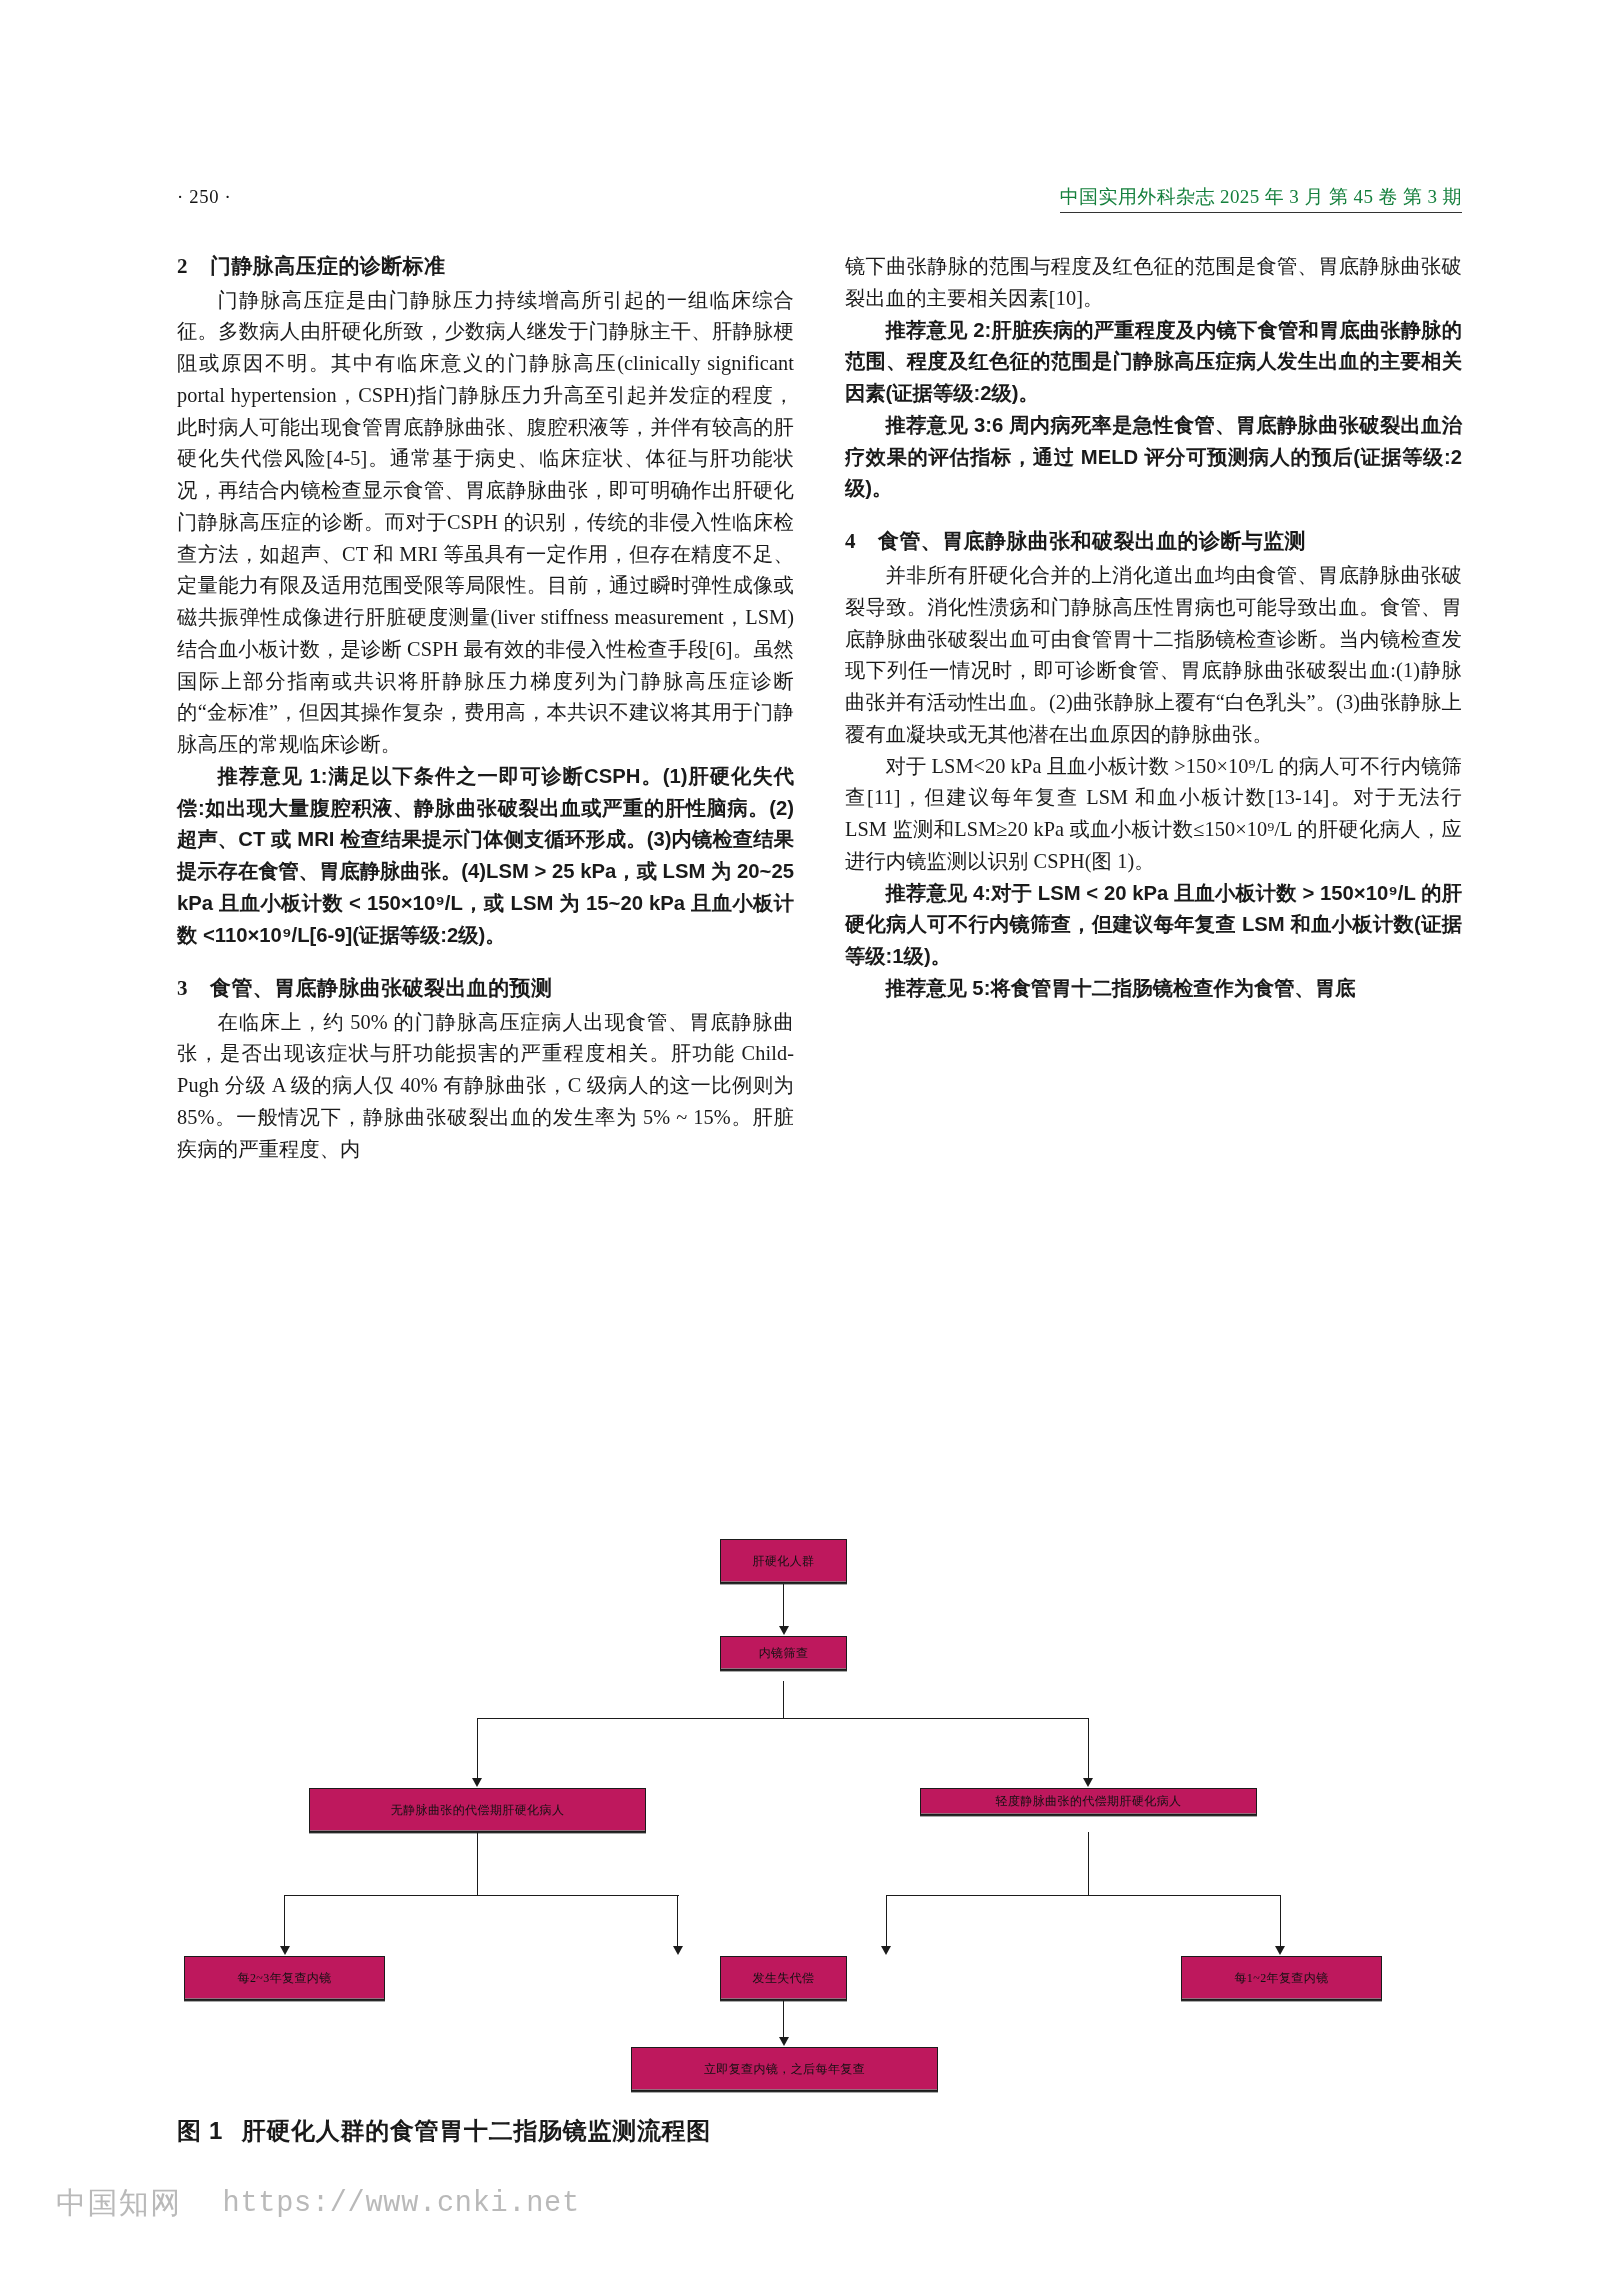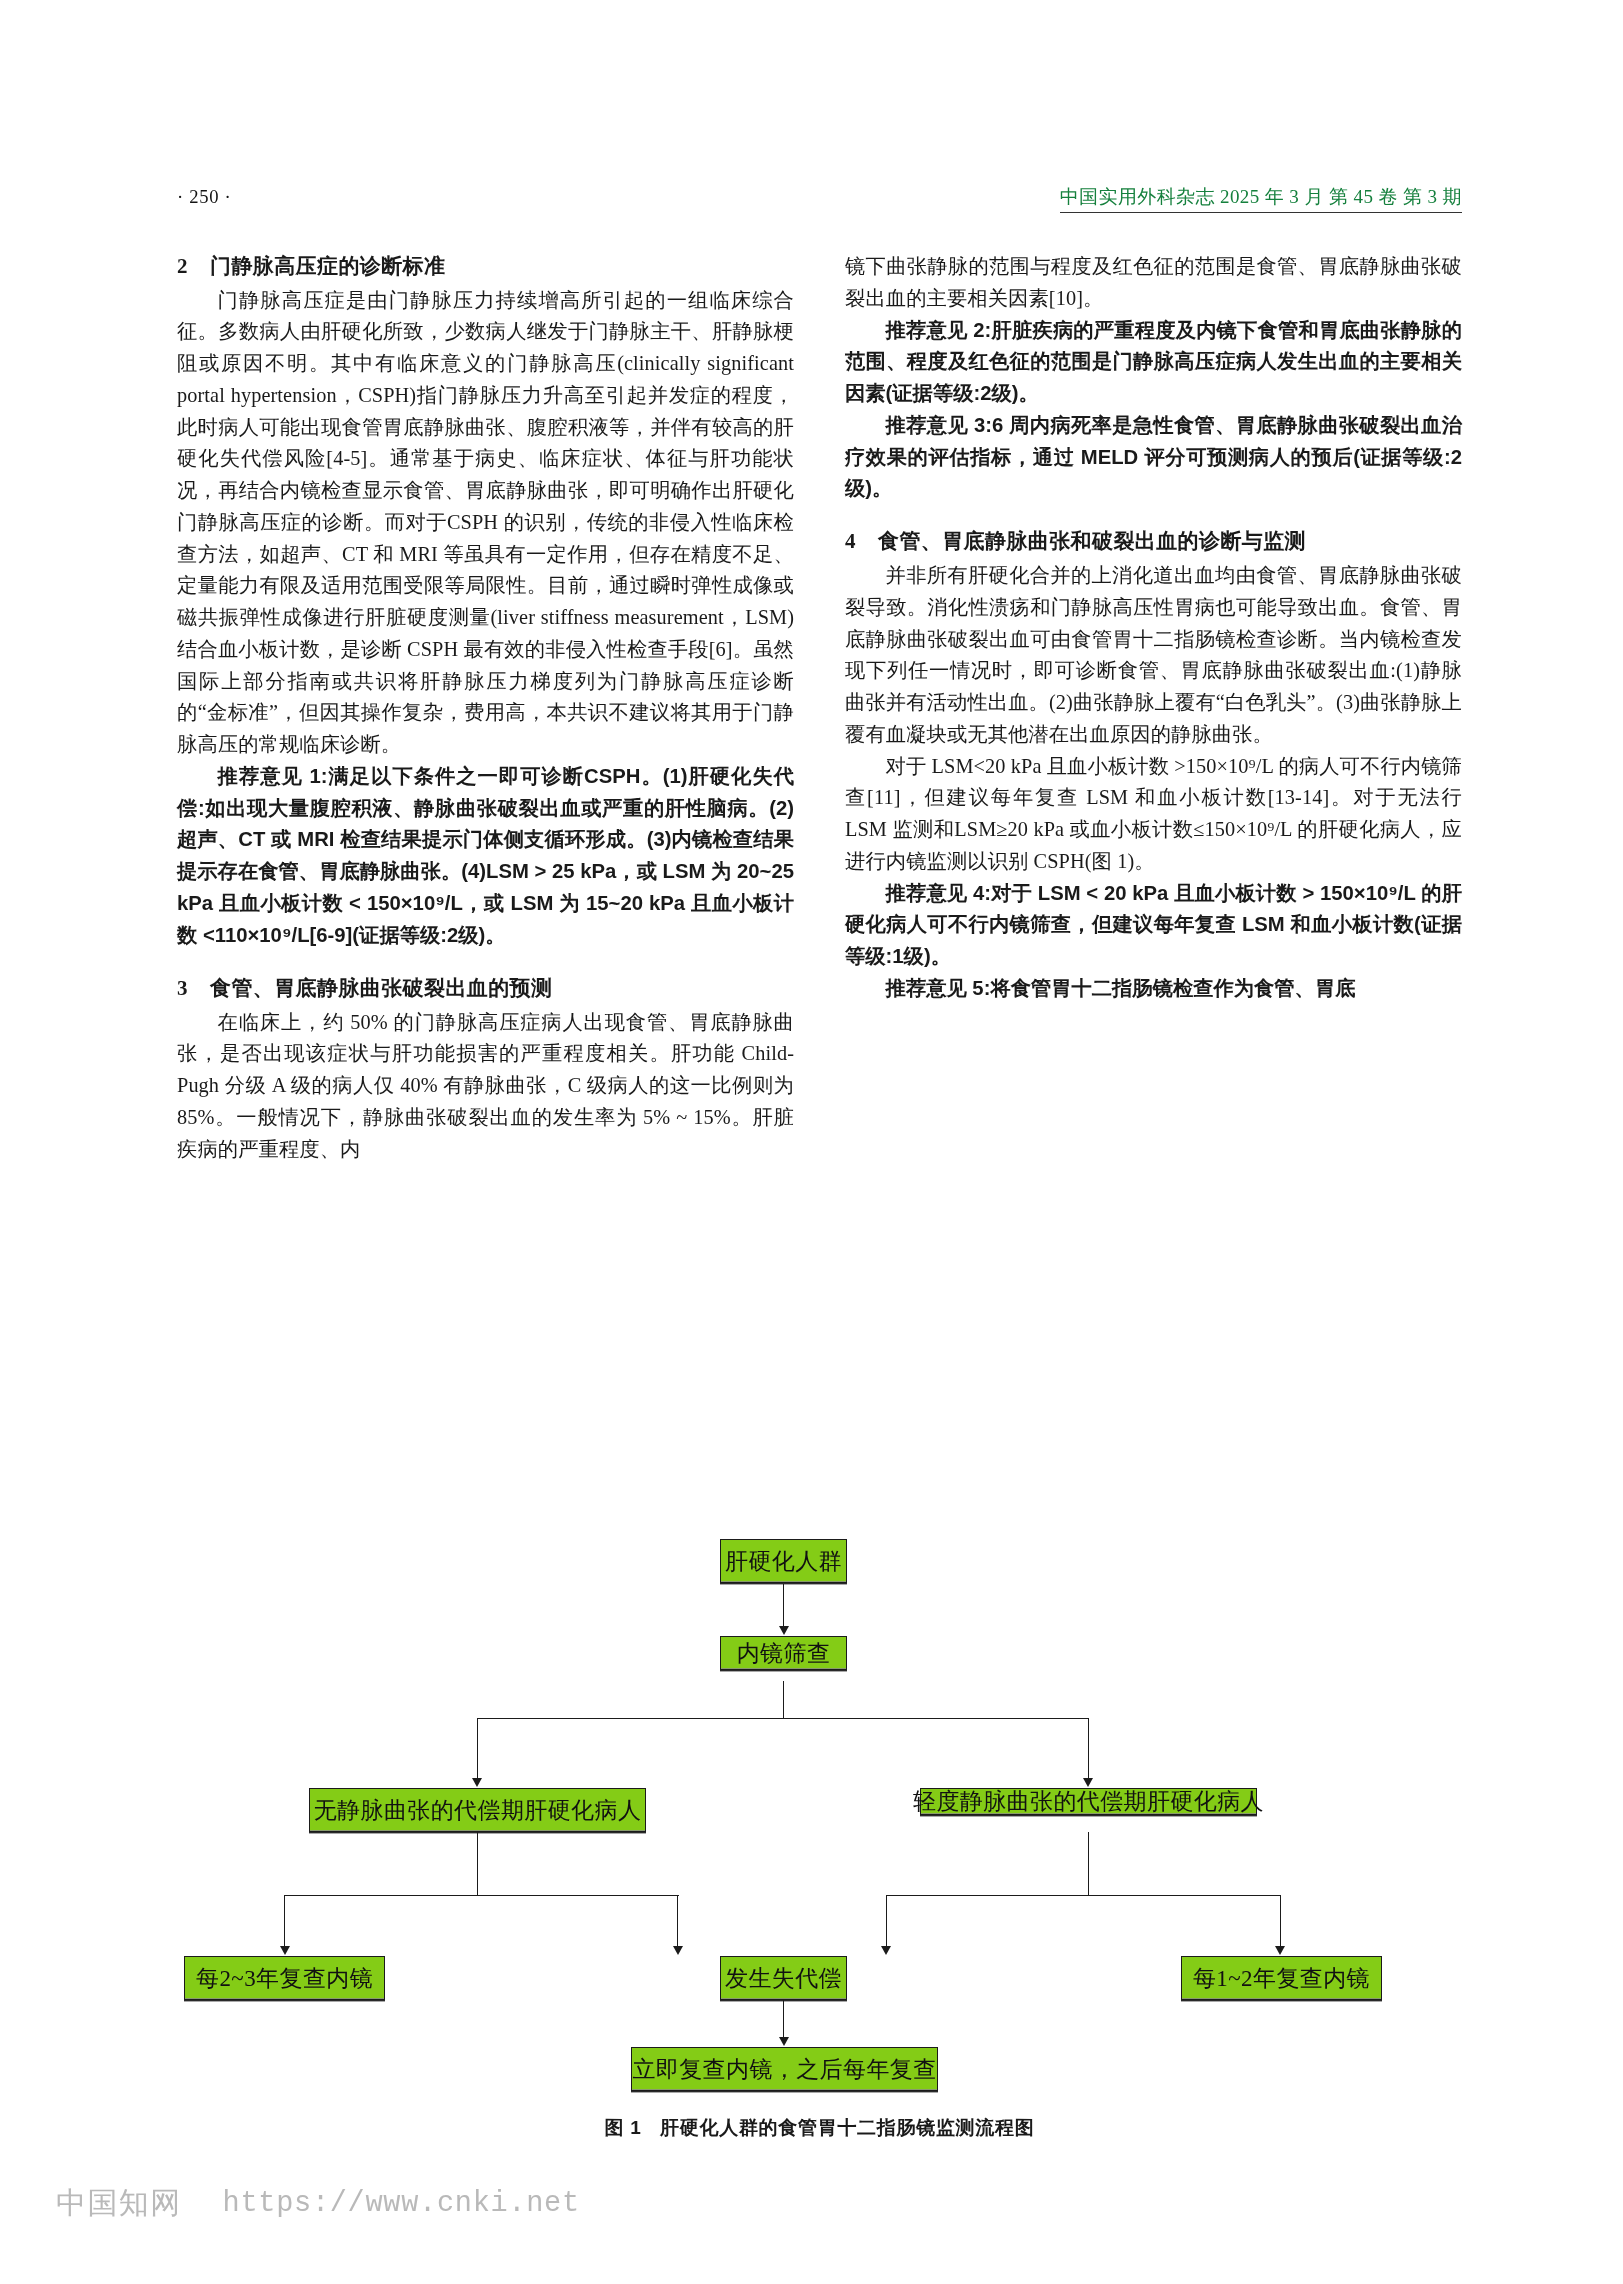--- a/index.html
+++ b/index.html
@@ -103,25 +103,25 @@
   }
   .fig-canvas {
     position: relative;
     width: 1285px;
     height: 500px;
   }
   .node {
     position: absolute;
     box-sizing: border-box;
     border: 1.4px solid #1b1b1b;
-    background: #84cc16;
+    background: #be185d;
     display: flex;
     align-items: center;
     justify-content: center;
-    font-size: 23px;
+    font-size: 12px;
     letter-spacing: 0.4px;
     color: #111;
     box-shadow: 0 1.4px 0 0 #2a2a2a, 0 -0.7px 0 0 #8a8a8a inset;
     white-space: nowrap;
   }
   .ln {
     position: absolute;
     background: #1b1b1b;
   }
   .ln.v { width: 1.4px; }
@@ -131,22 +131,21 @@
     width: 0; height: 0;
     border-left: 5px solid transparent;
     border-right: 5px solid transparent;
     border-top: 9.3px solid #1b1b1b;
   }
   .fig-caption {
     position: absolute;
     left: 0;
     top: 500px;
     width: 1285px;
-    text-align: center;
-    font-size: 19px;
+    font-size: 24px;
     font-weight: bold;
     font-family: "Liberation Sans", "DejaVu Sans", sans-serif;
     letter-spacing: 0.7px;
   }
   .fig-caption .lbl { margin-right: 18.6px; }
 
   
   .watermark {
     position: absolute;
     left: 56px;

